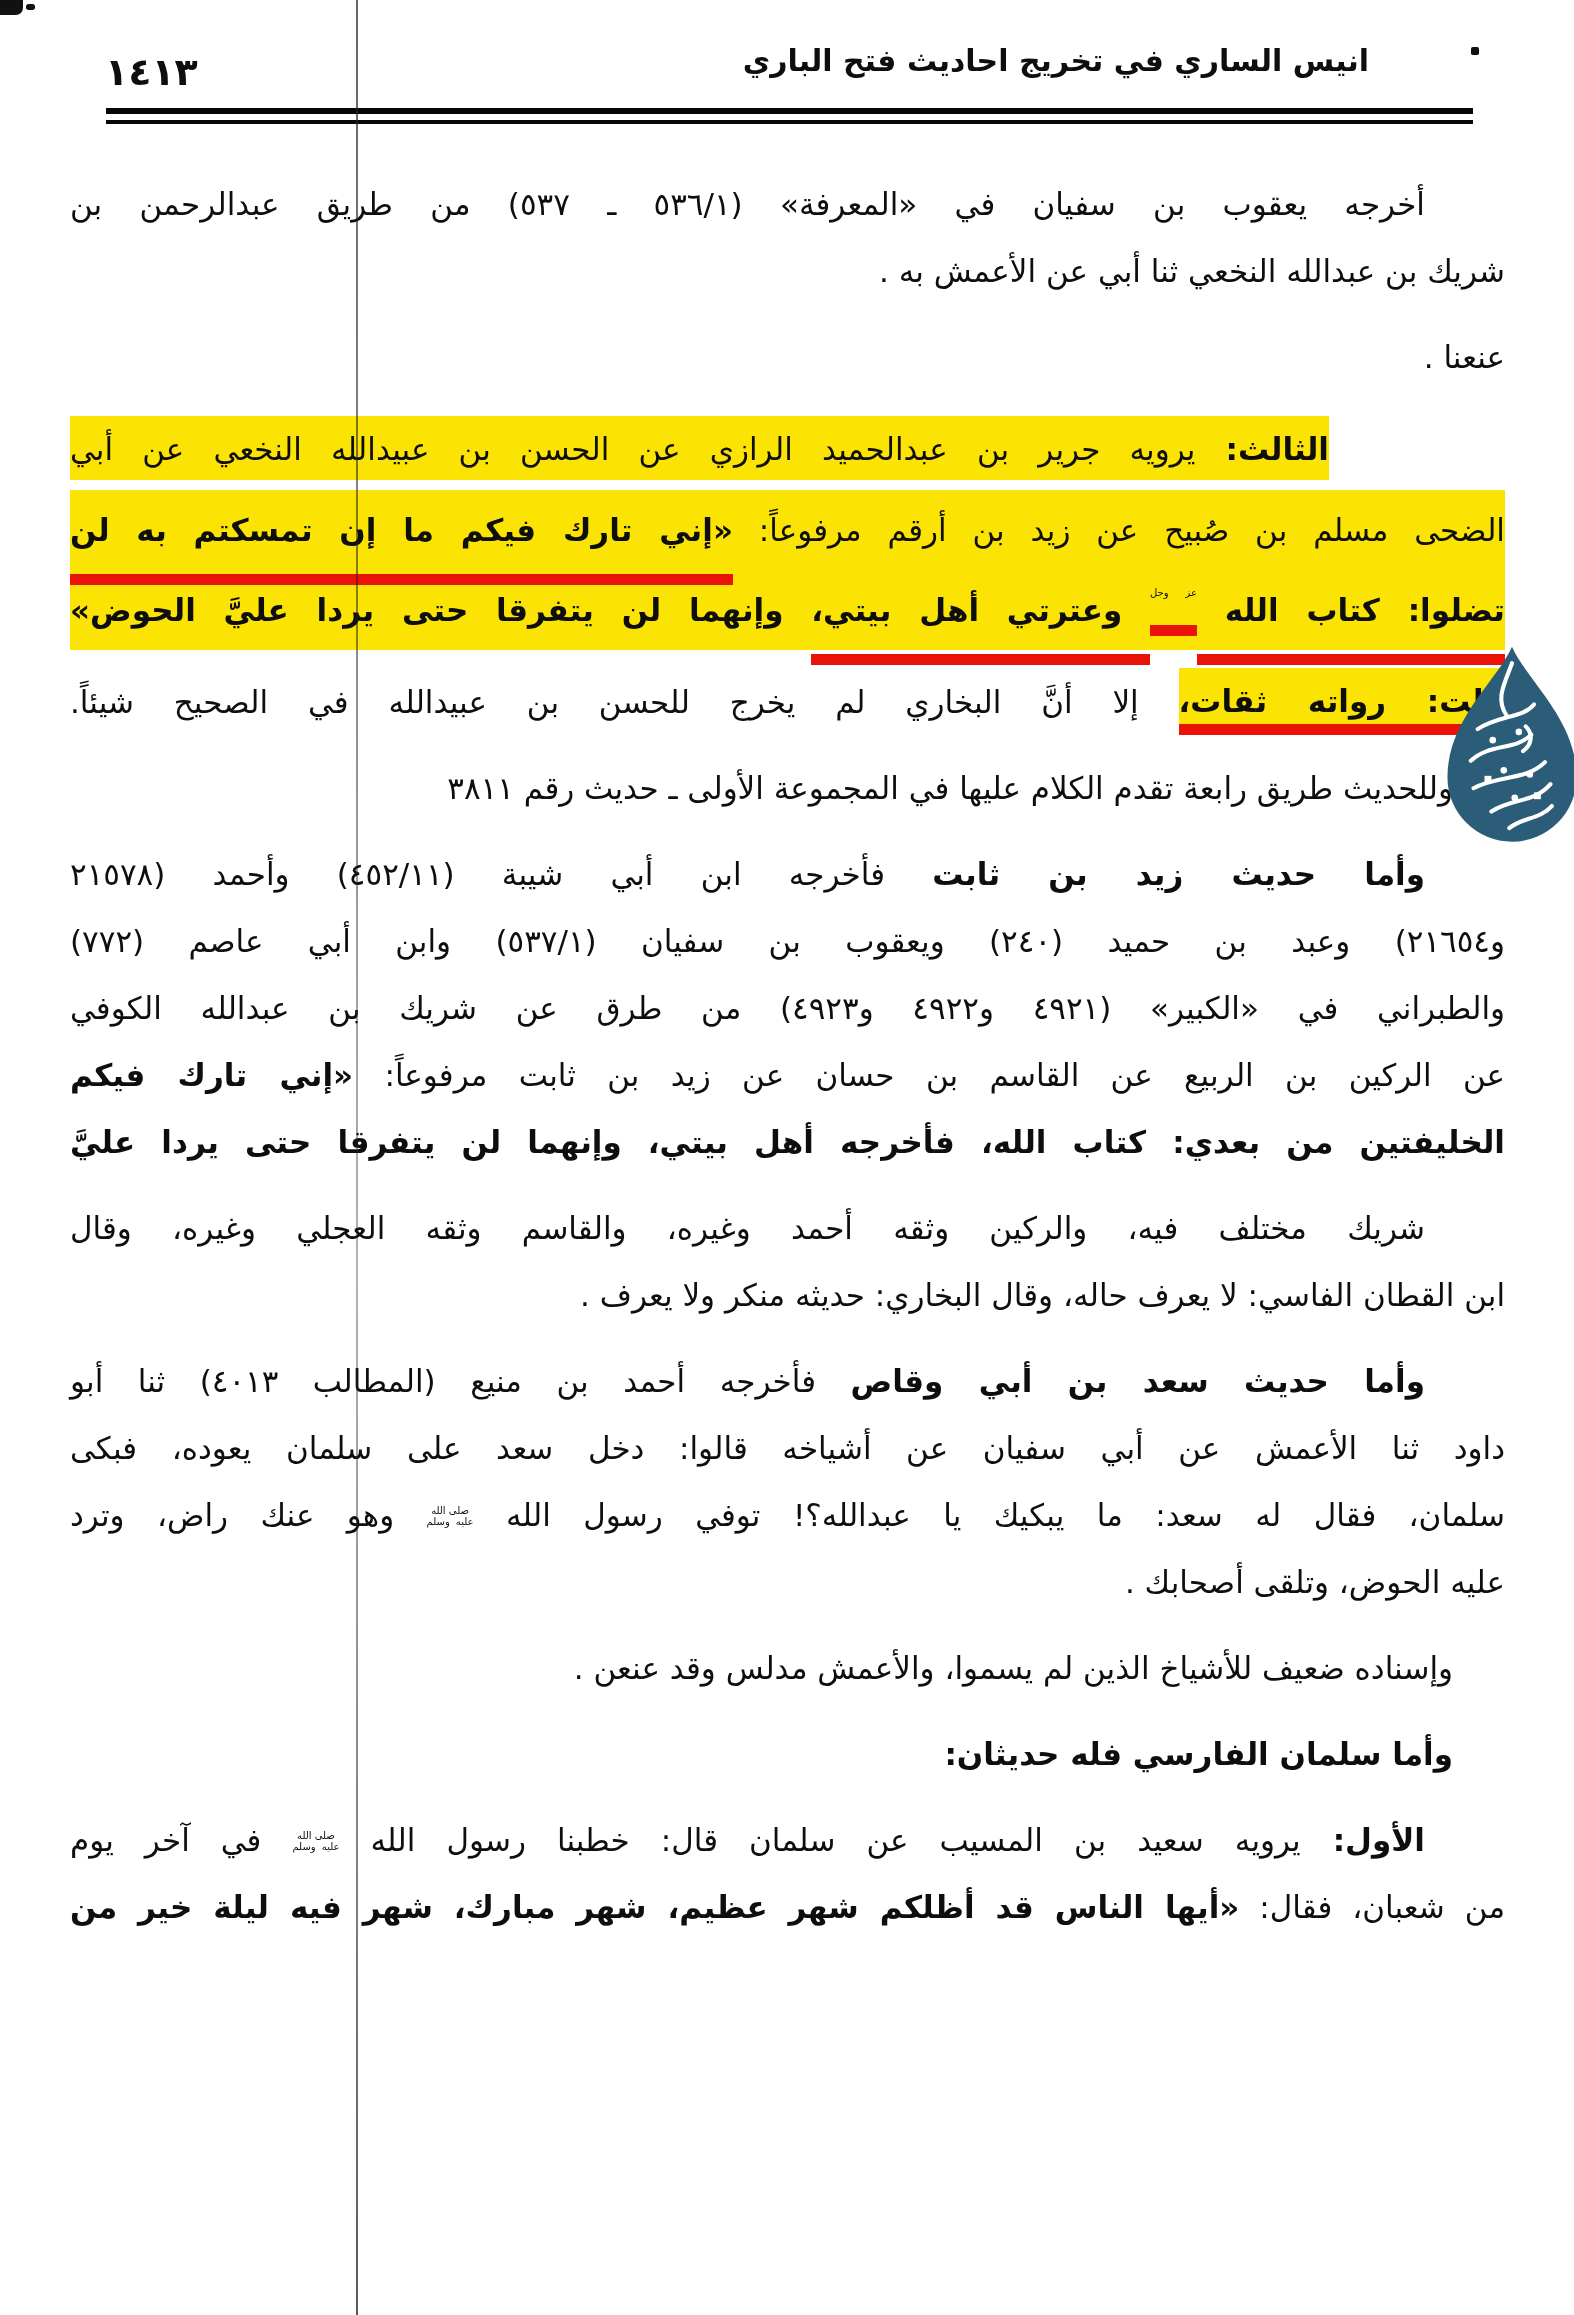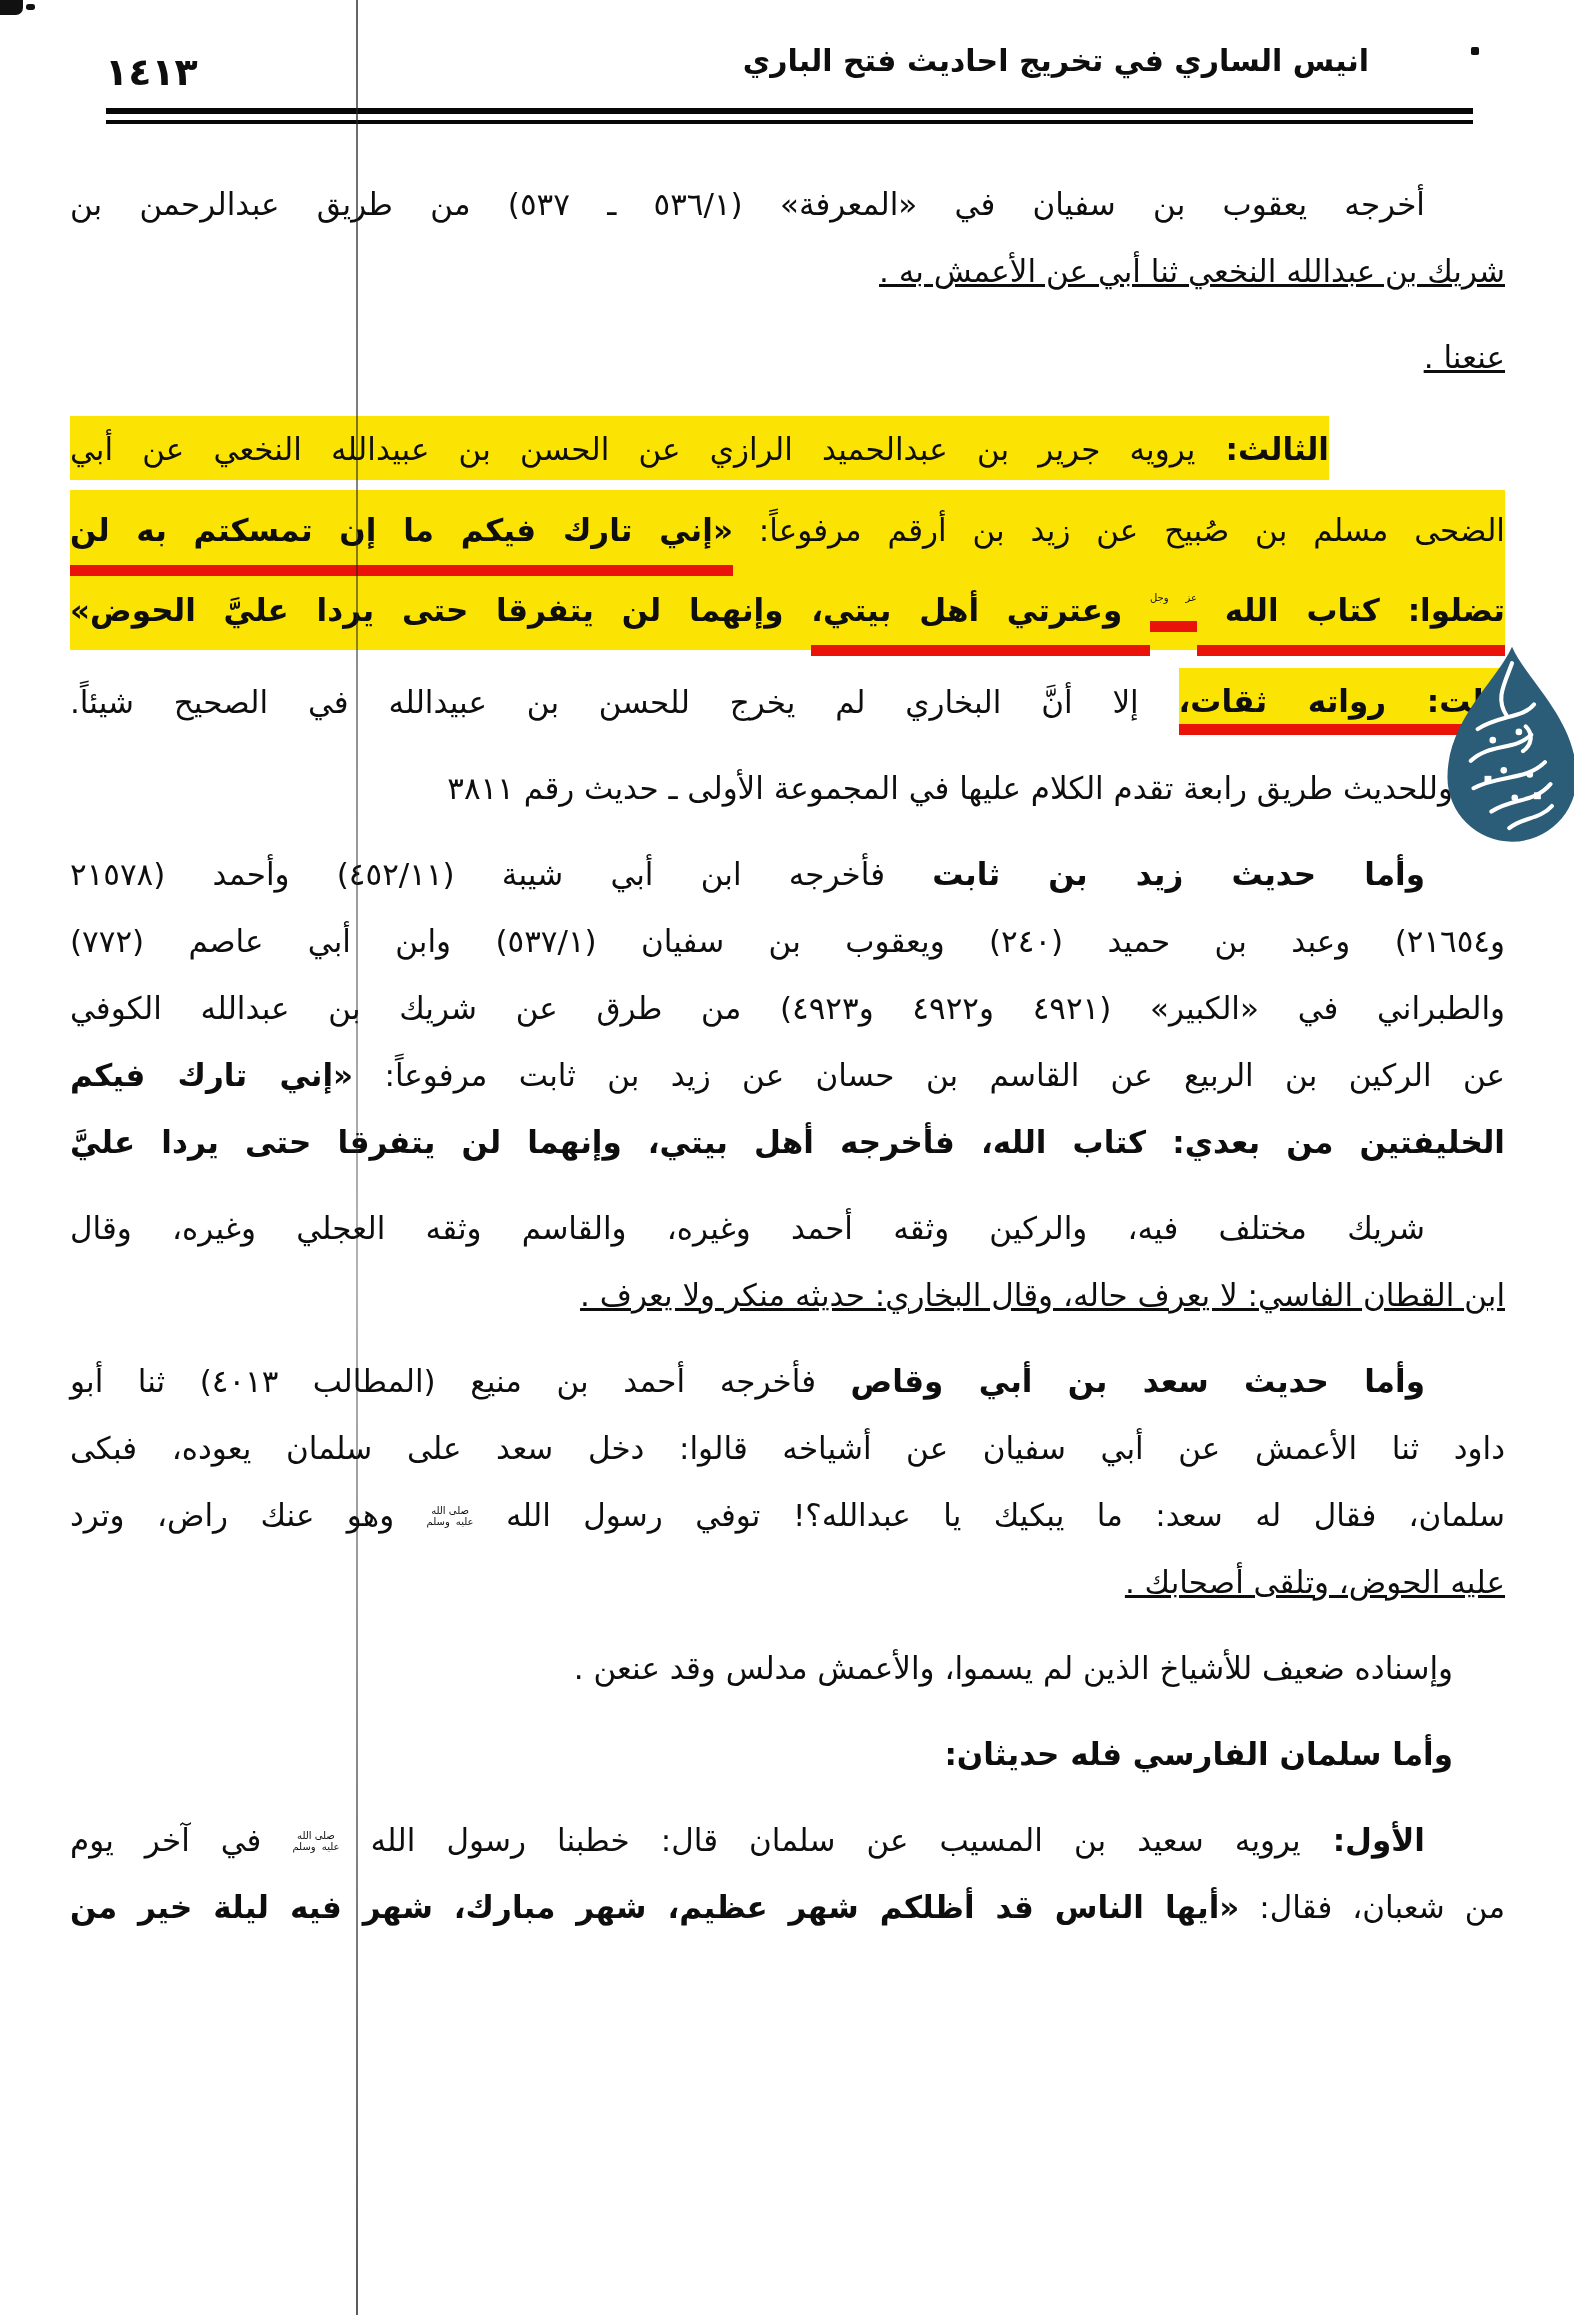--- a/index.html
+++ b/index.html
@@ -52,28 +52,28 @@
   
   .body{
     padding:47px 69px 0 71px;
     font-size:31px;
     line-height:67px;
     text-align:justify;
   }
   .block{margin:0 0 19px 0;}
   .ln{text-align:justify;text-align-last:justify;}
   .ln-first{padding-right:80px;}
-  .ln-last{text-align-last:right;text-decoration:underline;}
+  .ln-last{text-align-last:right;}
   .ln-flast{text-align:right;text-align-last:right;padding-right:52px;}
   .ln-right{text-align:right;text-align-last:right;}
   .hl-para .ln{line-height:80px;}
   .ln-hl{background:var(--hl);}
   span.b{font-weight:bold;}
   span.hl{background:var(--hl);padding:15.4px 0 12.7px 0;}
-  span.red{border-bottom:11px solid var(--red);padding-bottom:17px;}
+  span.red{border-bottom:11px solid var(--red);padding-bottom:26px;}
   span.hl.red{padding-bottom:4px;}
   span.lig{
     display:inline-block;width:47px;font-size:10px;line-height:1.08;
     text-align:center;vertical-align:middle;font-weight:normal;
     white-space:normal;
   }
   
   .cite-block{
     background:var(--hl);
     width:830px;

